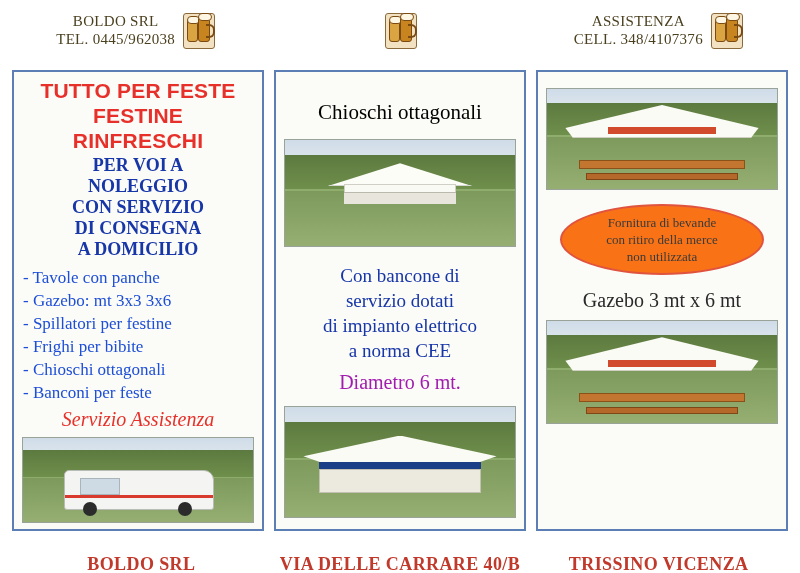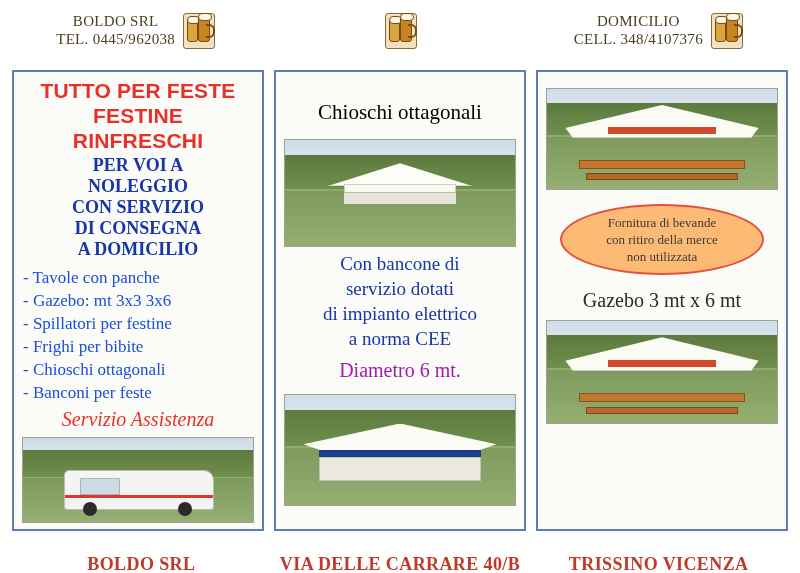--- a/index.html
+++ b/index.html
@@ -228,21 +228,21 @@
     text-align: center;
     margin-top: 22px;
   }
   .p2-photo1 { height: 108px; margin-top: 14px; }
   .p2-text {
     color: #1736a8;
     font-family: "Liberation Serif", serif;
     font-size: 19px;
     line-height: 25px;
     text-align: center;
-    margin-top: 4px;
+    margin-top: 16px;
   }
   .p2-diam {
     color: #a21caf;
     font-family: "Liberation Serif", serif;
     font-size: 20px;
     text-align: center;
     margin-top: 8px;
   }
   .p2-photo2 { height: 112px; margin-top: 12px; }
   .gazebo {
@@ -314,21 +314,21 @@
     width: 88%;
     border: 2px solid #e0533f;
     border-radius: 50%;
     padding: 8px 6px;
     box-sizing: border-box;
     text-align: center;
     color: #3a3a3a;
     font-family: "Liberation Serif", serif;
     font-size: 13px;
     line-height: 17px;
-    background: #fdba74;
+    background: #f97316;
   }
   .p3-title2 { margin-top: 14px; }
   .p3-photo2 { height: 104px; margin-top: 8px; }
   .table-set {
     position: absolute;
     left: 14%;
     bottom: 8%;
     width: 72%;
     height: 30%;
   }
@@ -409,21 +409,21 @@
       <div class="logo">
         <span class="mug-bg"></span>
           <span class="mug1"></span>
           <span class="mug2"></span>
           <span class="handle"></span>
       </div>
     </div>
 
     <div class="header-cell">
       <div class="hdr-text">
-        <span class="l1">DOMICILIO</span>
+        <span class="l1">ASSISTENZA</span>
         <span class="l2">CELL. 348/4107376</span>
       </div>
       <div class="logo">
         <span class="mug-bg"></span>
           <span class="mug1"></span>
           <span class="mug2"></span>
           <span class="handle"></span>
       </div>
     </div>
 

